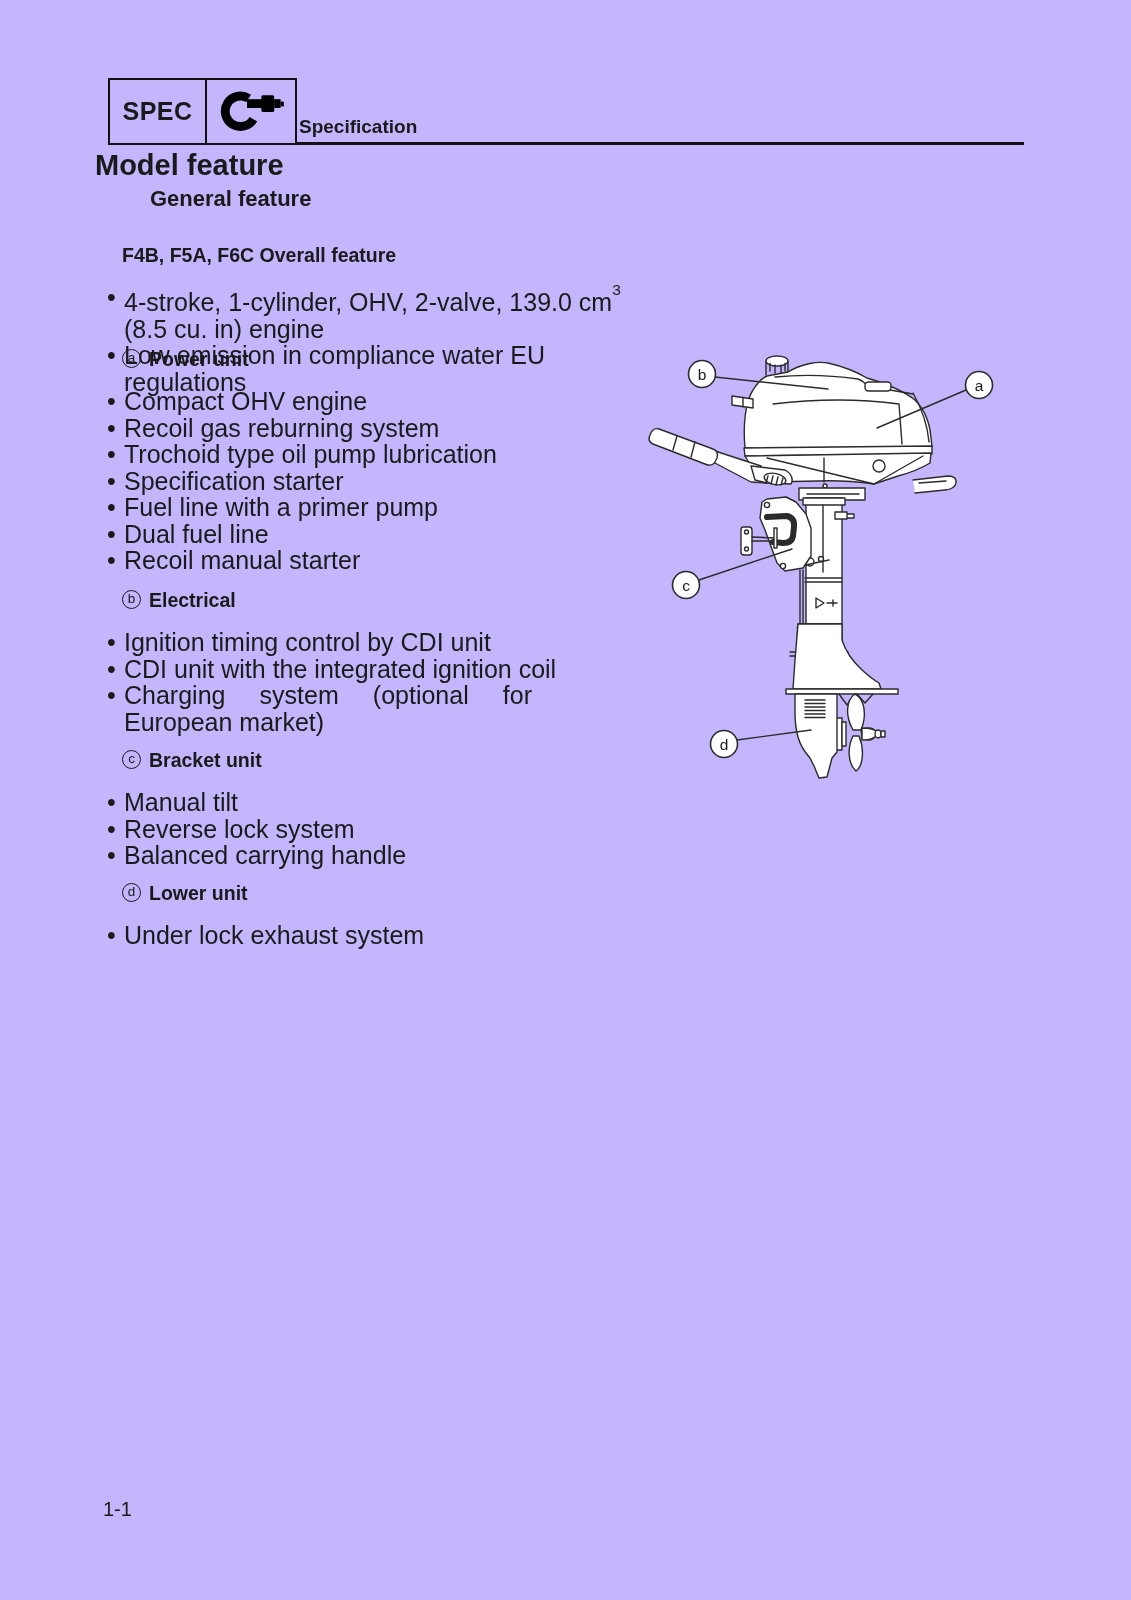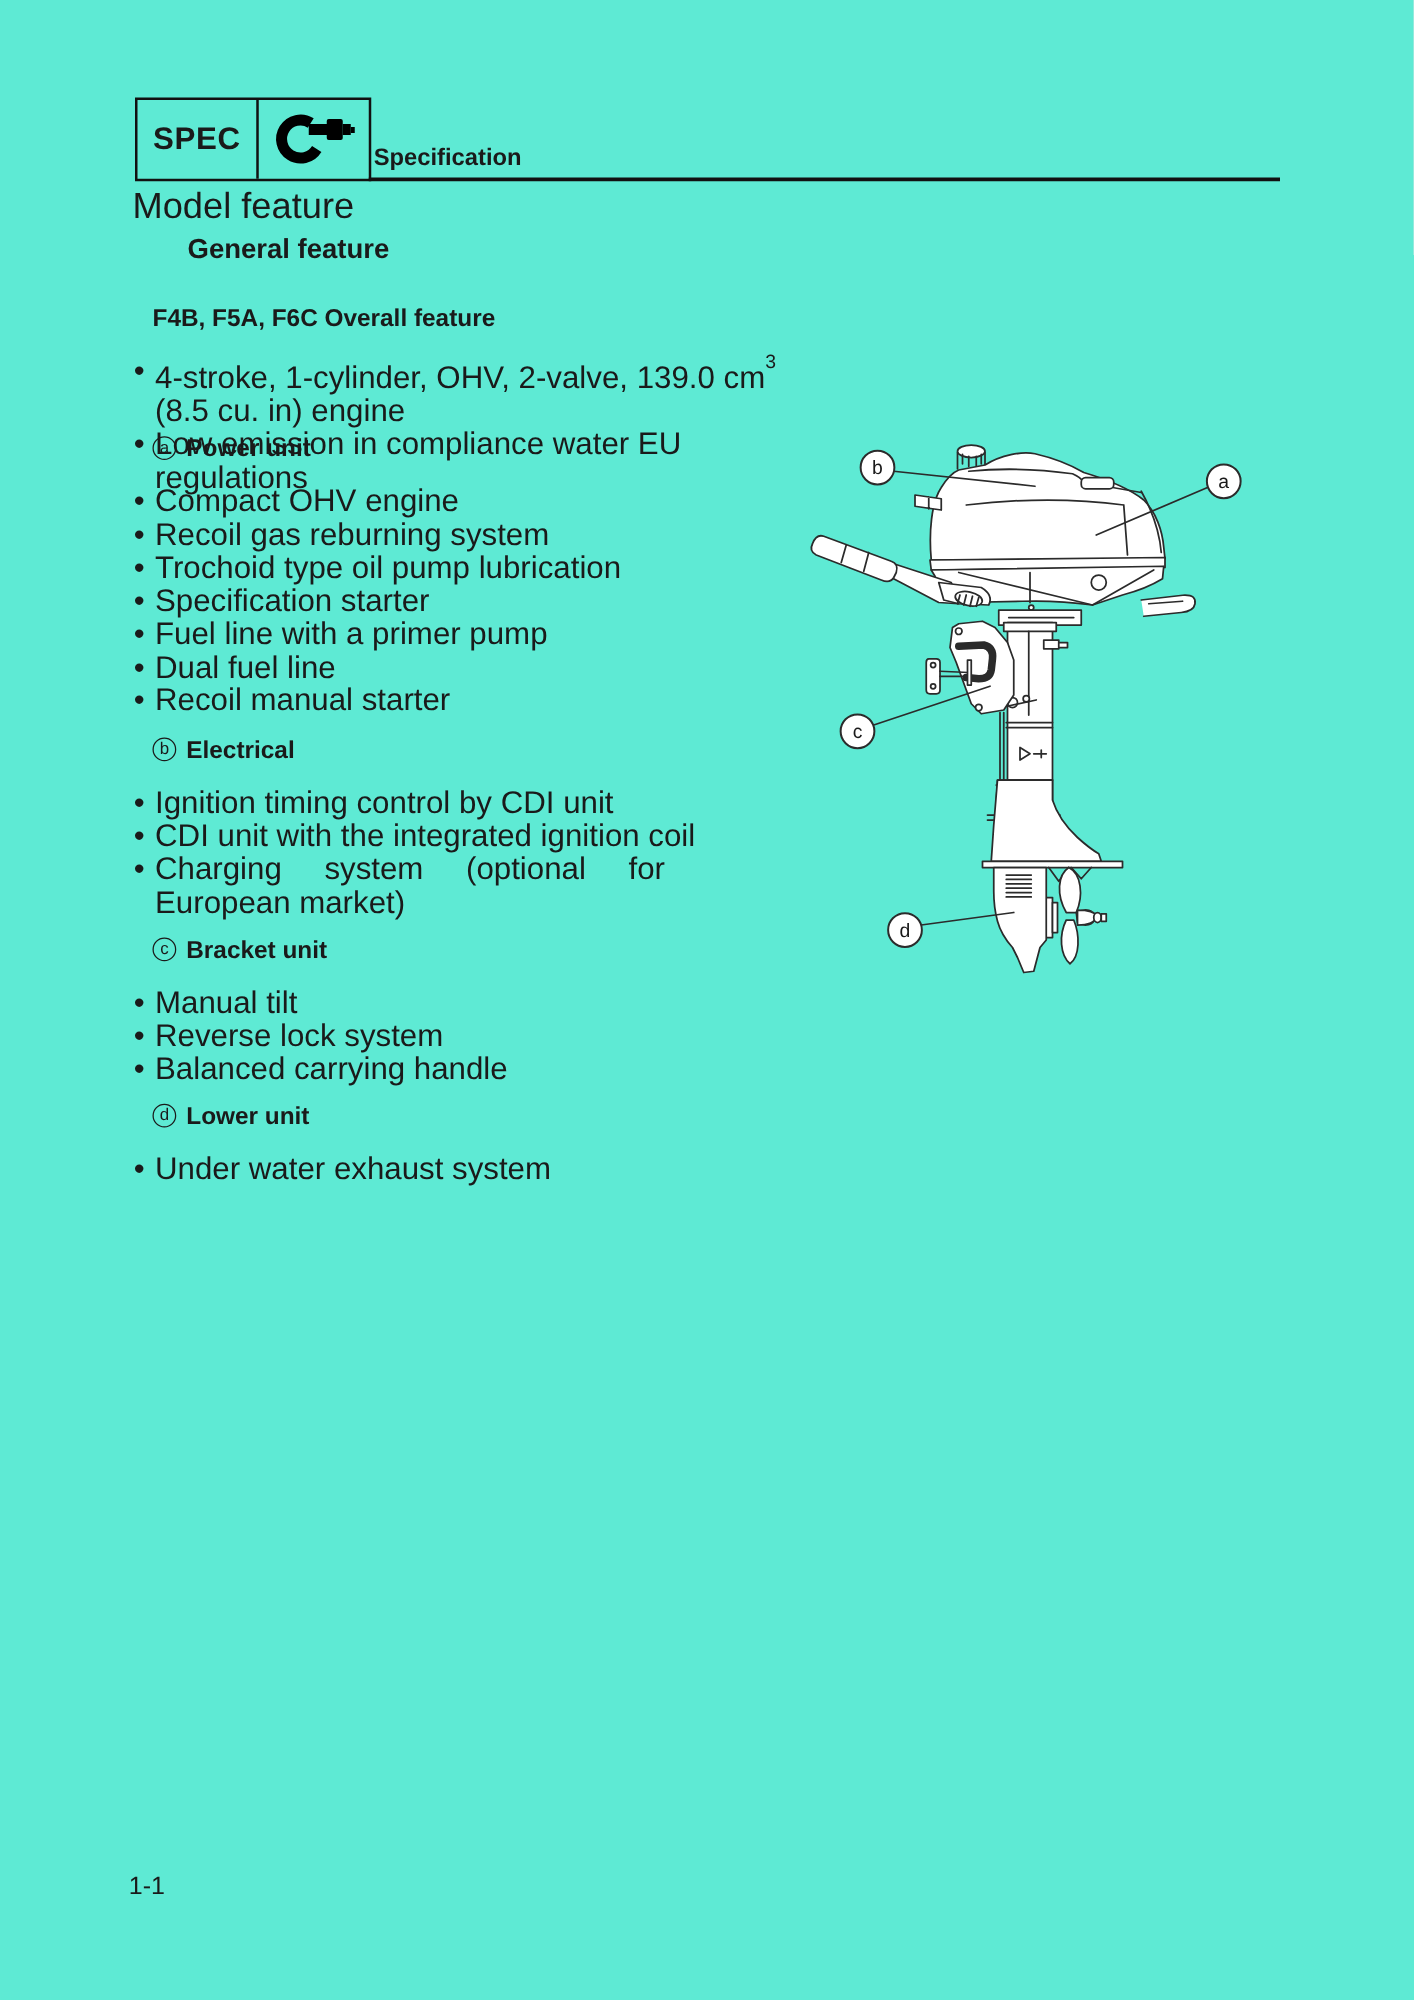--- a/index.html
+++ b/index.html
@@ -1,17 +1,17 @@
 <!DOCTYPE html>
 <html><head>
 <meta charset="utf-8">
 <style>
   html,body{margin:0;padding:0;background:#e8e8e8;}
   .page{
-    position:relative;width:1131px;height:1600px;background:#5eead4;
+    position:relative;width:1131px;height:1600px;background:#c4b5fd;
     font-family:"Liberation Sans","DejaVu Sans",sans-serif;color:#1a1a1a;
     overflow:hidden;margin:0 auto;
   }
   
   .spec-box{
     position:absolute;left:108px;top:78px;width:189px;height:67px;
     border:2.5px solid #111;box-sizing:border-box;display:flex;
   }
   .spec-cell{
     width:97px;display:flex;align-items:center;justify-content:center;
@@ -19,21 +19,21 @@
     font-weight:bold;font-size:25px;letter-spacing:0.5px;
   }
   .icon-cell{flex:1;display:flex;align-items:center;justify-content:center;}
   .spec-title{
     position:absolute;left:299px;top:116px;font-weight:bold;font-size:19px;
   }
   .header-rule{
     position:absolute;left:295px;top:142px;width:729px;height:2.5px;background:#111;
   }
   
-  .h1{position:absolute;left:106px;top:149px;font-size:29px;font-weight:normal;}
+  .h1{position:absolute;left:95px;top:149px;font-size:29px;font-weight:bold;}
   .h2{position:absolute;left:106px;top:186px;font-size:22px;font-weight:bold;margin-left:44px;}
   
   .tblock{position:absolute;left:106px;width:545px;}
   .sec-head{margin:16px;font-size:19.5px;font-weight:bold;line-height:26px;display:flex;align-items:center;}
   .circ{
     display:inline-flex;width:19px;height:19px;border:1.6px solid #1a1a1a;border-radius:50%;
     align-items:center;justify-content:center;font-size:13.5px;font-weight:normal;
     margin-right:8px;box-sizing:border-box;flex:0 0 auto;position:relative;top:-1px;
   }
   ul.blist{list-style:none;margin:4px 0 0 0;padding:0;}
@@ -119,21 +119,21 @@
       <li>Balanced carrying handle</li>
     </ul>
   </div>
 
   <div class="tblock" style="top:864px">
     <h3 class="sec-head">
       <span class="circ">d</span>
       <span>Lower unit</span>
     </h3>
     <ul class="blist">
-      <li>Under water exhaust system</li>
+      <li>Under lock exhaust system</li>
     </ul>
   </div>
 
   <div class="motor-wrap">
     <svg viewBox="0 0 430 460">
       <g stroke="#2b2b2b" stroke-width="1.4" fill="none" stroke-linejoin="round" stroke-linecap="round">
 
         <path d="M298,150 L333,146 Q342,146 341,153 Q340,159 330,160 L300,163" fill="#fff"></path>
         <path d="M304,153 L331,151"></path>
 

